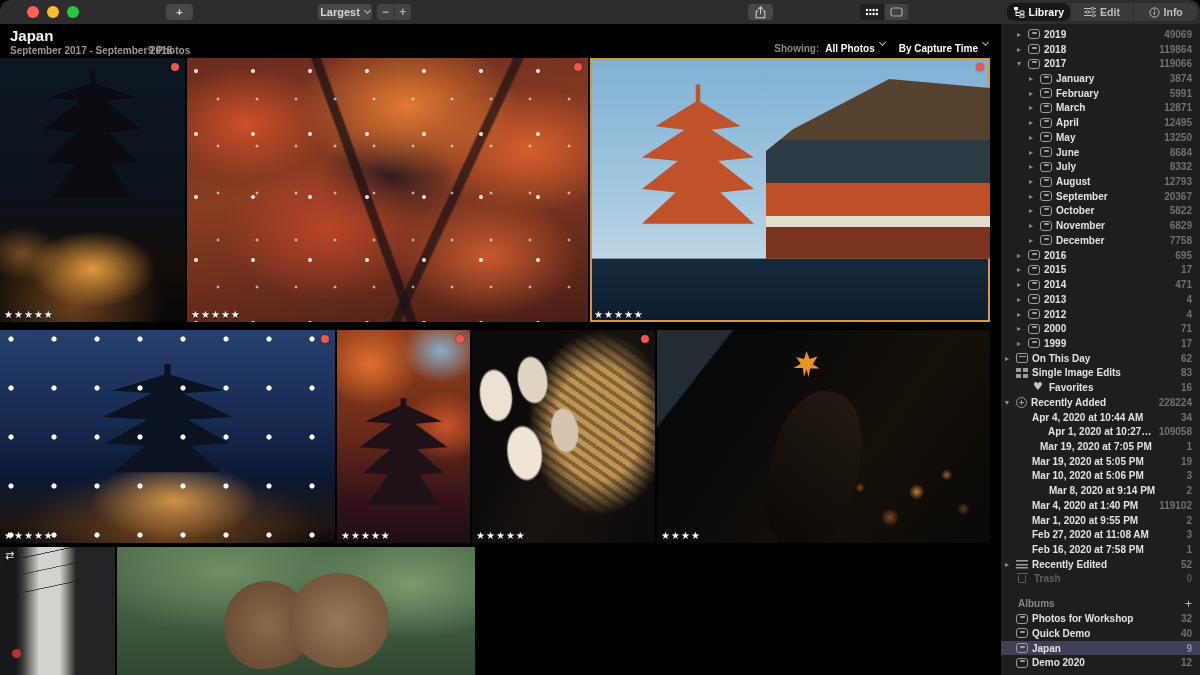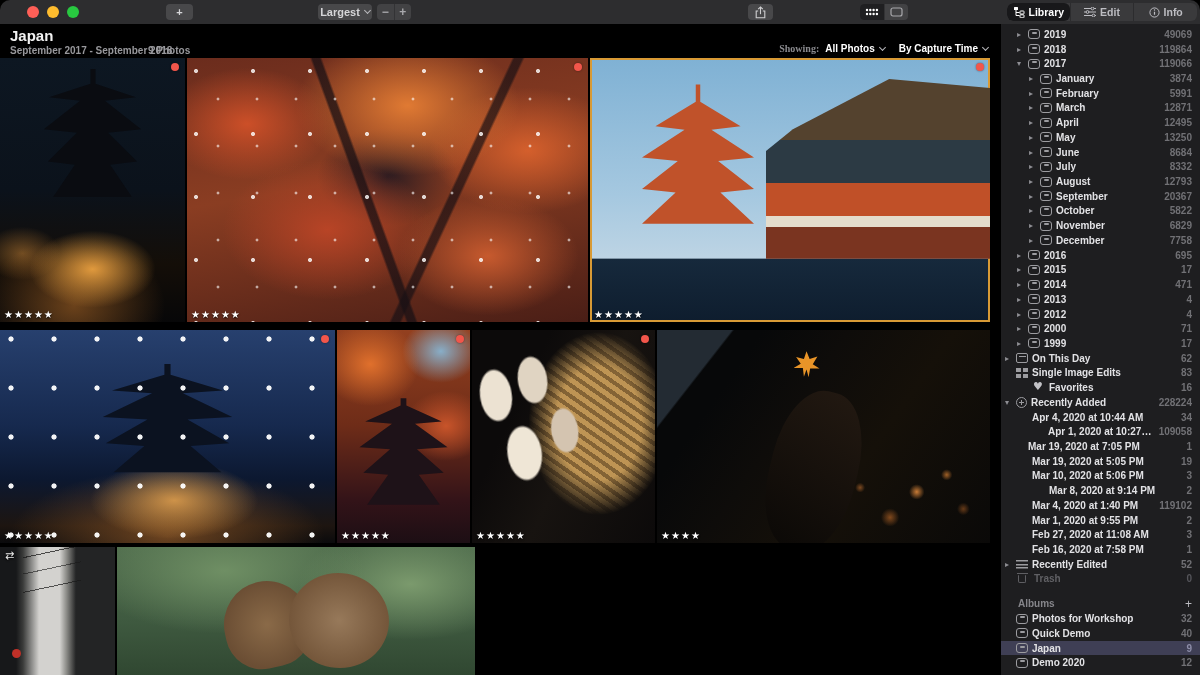--- a/index.html
+++ b/index.html
@@ -22,22 +22,22 @@
   .tab.on{background:#18181a;color:#fff;border-radius:6px;}
   .tab + .tab{border-left:1px solid #2c2c2e;}
   .tab svg{flex:none}
 
   
   .main{position:absolute;left:0;top:24px;width:1000px;height:651px;background:#000;}
   .pg-title{position:absolute;left:10px;top:3px;font-size:15px;font-weight:700;color:#f2f2f2;}
   .pg-sub{position:absolute;left:10px;top:21px;font-size:10px;font-weight:700;color:#98989c;}
   .pg-count{position:absolute;left:148px;top:21px;font-size:10px;font-weight:700;color:#98989c;}
   .showbar{position:absolute;right:12px;top:19px;display:flex;align-items:center;gap:14px;font-size:10px;font-weight:700;color:#fff;}
-  .showbar .dim{color:#8a8a8e;font-weight:700;margin-right:-8px;font-family:Liberation Serif, serif;}
-  .drop{display:flex;align-items:center;}
+  .showbar .dim{color:#8a8a8e;font-weight:700;margin-right:-8px;}
+  .drop{display:flex;align-items:flex-start;}
 
   
   .photo{position:absolute;overflow:hidden;}
   .photo .stars{position:absolute;left:4px;bottom:2px;color:#fff;font-size:10px;letter-spacing:1px;text-shadow:0 1px 2px rgba(0,0,0,.9);font-family:"DejaVu Sans",sans-serif;}
   .photo .dot{position:absolute;right:6px;top:5px;width:8px;height:8px;border-radius:50%;background:#f2564b;box-shadow:0 0 2px rgba(0,0,0,.5);}
   .photo .edited{position:absolute;left:5px;top:2px;color:#e8e8e8;font-size:11px;text-shadow:0 1px 2px #000;font-family:"DejaVu Sans",sans-serif;}
   .photo.sel{box-shadow:inset 0 0 0 2px #d89a35;}
   .photo::before,.photo::after{content:'';position:absolute;pointer-events:none;}
 
   .ph-p1{left:0;top:34px;width:185px;height:264px;background:
@@ -464,21 +464,21 @@
           <span class="ic ic-none"></span>
           <span class="lbl">Apr 4, 2020 at 10:44 AM</span>
           <span class="cnt">34</span>
         </div>
         <div class="row" style="padding-left: 20px;">
           <span class="dis"></span>
           <span class="ic ic-none"></span>
           <span class="lbl">Apr 1, 2020 at 10:27 PM</span>
           <span class="cnt">109058</span>
         </div>
-        <div class="row" style="padding-left: 0;">
+        <div class="row" style="padding-left: 12px;">
           <span class="dis"></span>
           <span class="ic ic-none"></span>
           <span class="lbl">Mar 19, 2020 at 7:05 PM</span>
           <span class="cnt">1</span>
         </div>
         <div class="row" style="padding-left: 4px;">
           <span class="dis"></span>
           <span class="ic ic-none"></span>
           <span class="lbl">Mar 19, 2020 at 5:05 PM</span>
           <span class="cnt">19</span>

